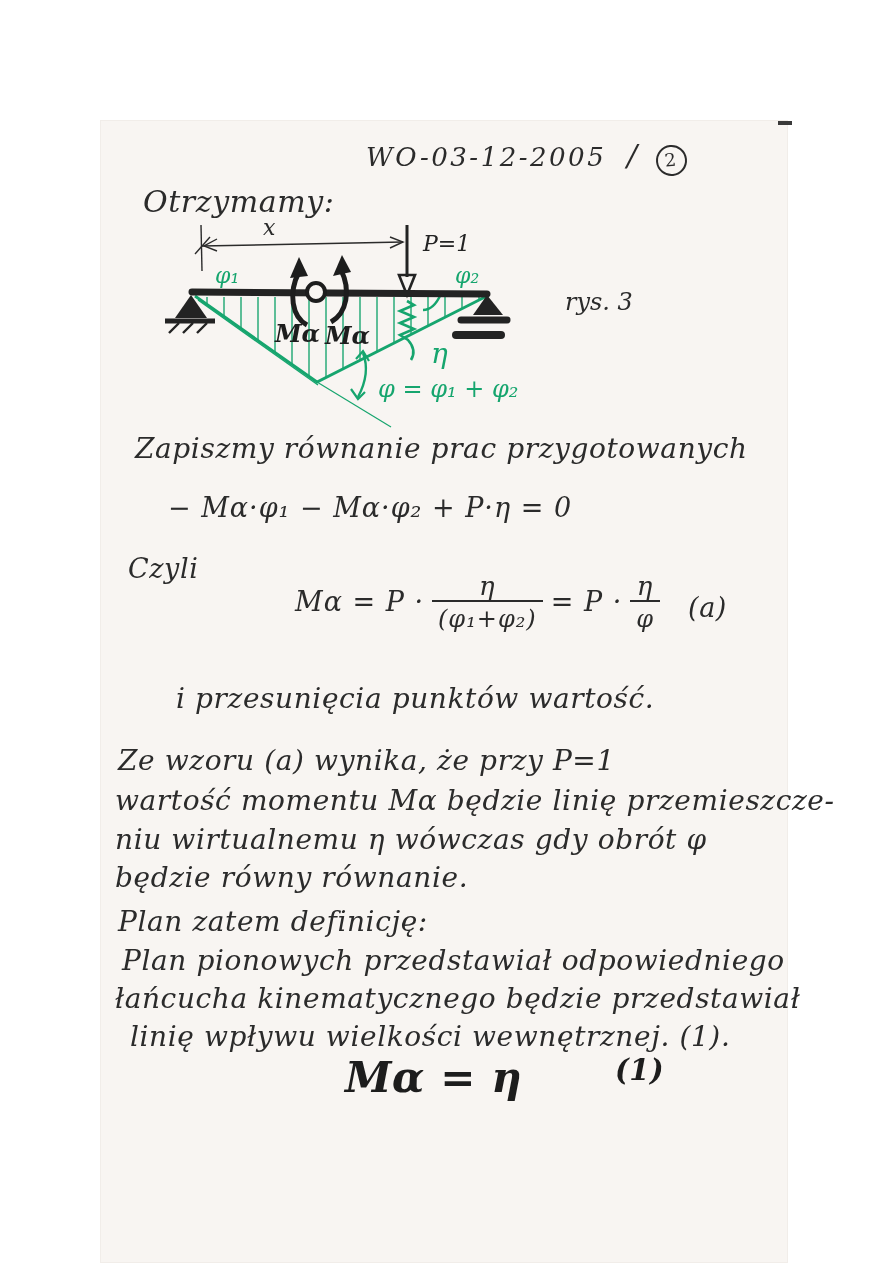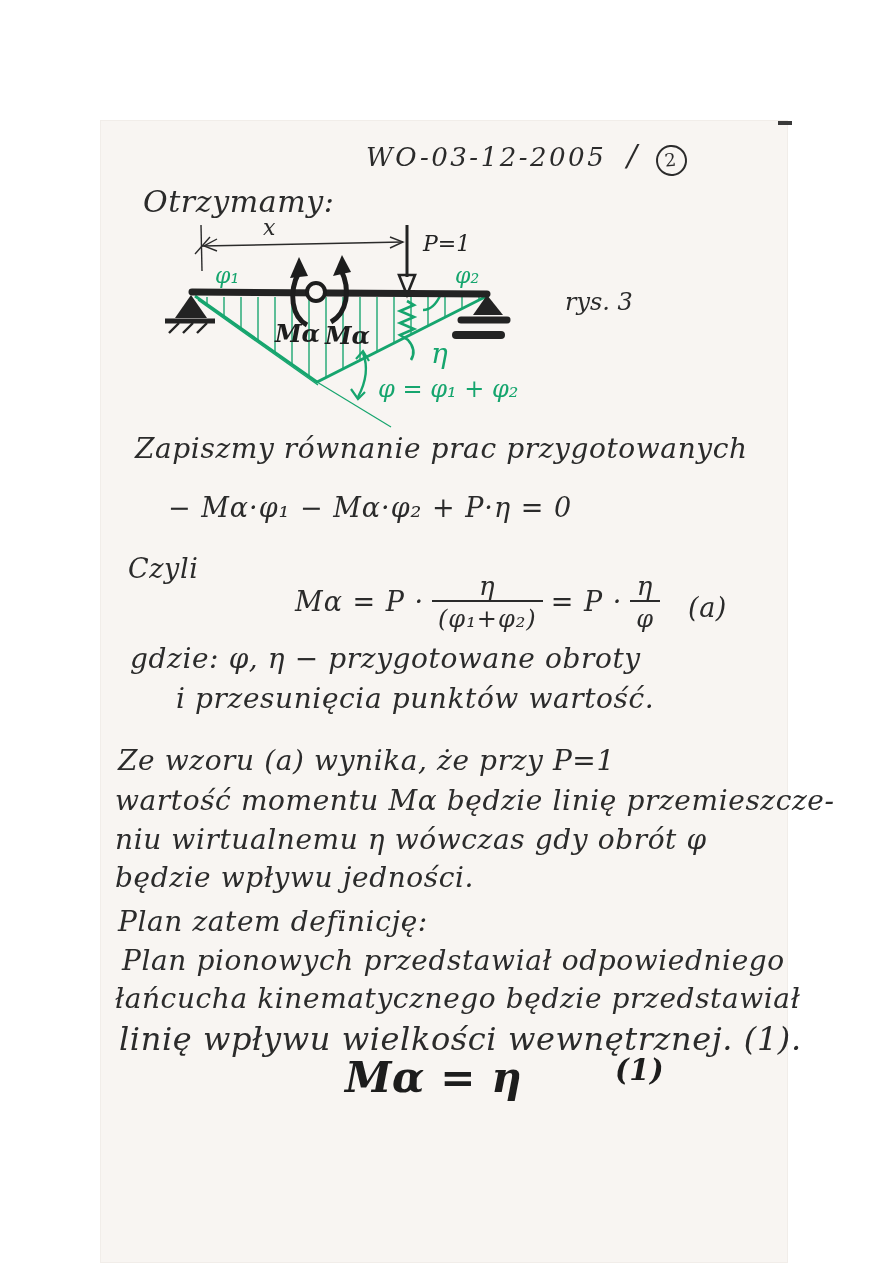--- a/index.html
+++ b/index.html
@@ -126,27 +126,26 @@
 
   <div class="hw eq" style="left:168px;top:492px;font-size:27px;">− Mα·φ₁ − Mα·φ₂ + P·η = 0</div>
 
   <div class="hw" style="left:128px;top:553px;font-size:27px;">Czyli</div>
 
   <div class="hw eq" style="left:295px;top:572px;font-size:27px;">
     <span>Mα = P ·</span><span class="frac"><span class="num">η</span><span class="den">(φ₁+φ₂)</span></span><span>= P ·</span><span class="frac"><span class="num">η</span><span class="den">φ</span></span>
   </div>
   <div class="hw" style="left:688px;top:592px;font-size:27px;">(a)</div>
 
-  <div class="hw" style="left:130px;top:642px;font-size:28px;">gdzie: φ, η − przygotowane obroty</div>
   <div class="hw" style="left:176px;top:682px;font-size:28px;">i przesunięcia punktów wartość.</div>
 
   <div class="hw" style="left:118px;top:744px;font-size:28px;">Ze wzoru (a) wynika, że przy P=1</div>
   <div class="hw" style="left:115px;top:784px;font-size:28px;">wartość momentu Mα będzie linię przemieszcze-</div>
   <div class="hw" style="left:115px;top:823px;font-size:28px;">niu wirtualnemu η wówczas gdy obrót φ</div>
-  <div class="hw" style="left:115px;top:861px;font-size:28px;">będzie wpływu jedności.</div>
+  <div class="hw" style="left:115px;top:861px;font-size:28px;">będzie równy równanie.</div>
   <div class="hw" style="left:118px;top:905px;font-size:28px;">Plan zatem definicję:</div>
   <div class="hw" style="left:122px;top:944px;font-size:28px;">Plan pionowych przedstawiał odpowiedniego</div>
   <div class="hw" style="left:115px;top:982px;font-size:28px;">łańcucha kinematycznego będzie przedstawiał</div>
-  <div class="hw" style="left:119px;top:1020px;font-size:32px;">linię wpływu wielkości wewnętrznej. (1).</div>
+  <div class="hw" style="left:130px;top:1020px;font-size:28px;">linię wpływu wielkości wewnętrznej. (1).</div>
 
   <div class="hw bold" style="left:345px;top:1053px;font-size:42px;">Mα = η</div>
   <div class="hw bold" style="left:615px;top:1053px;font-size:29px;">(1)</div>
 </div>
 
 </body></html>

